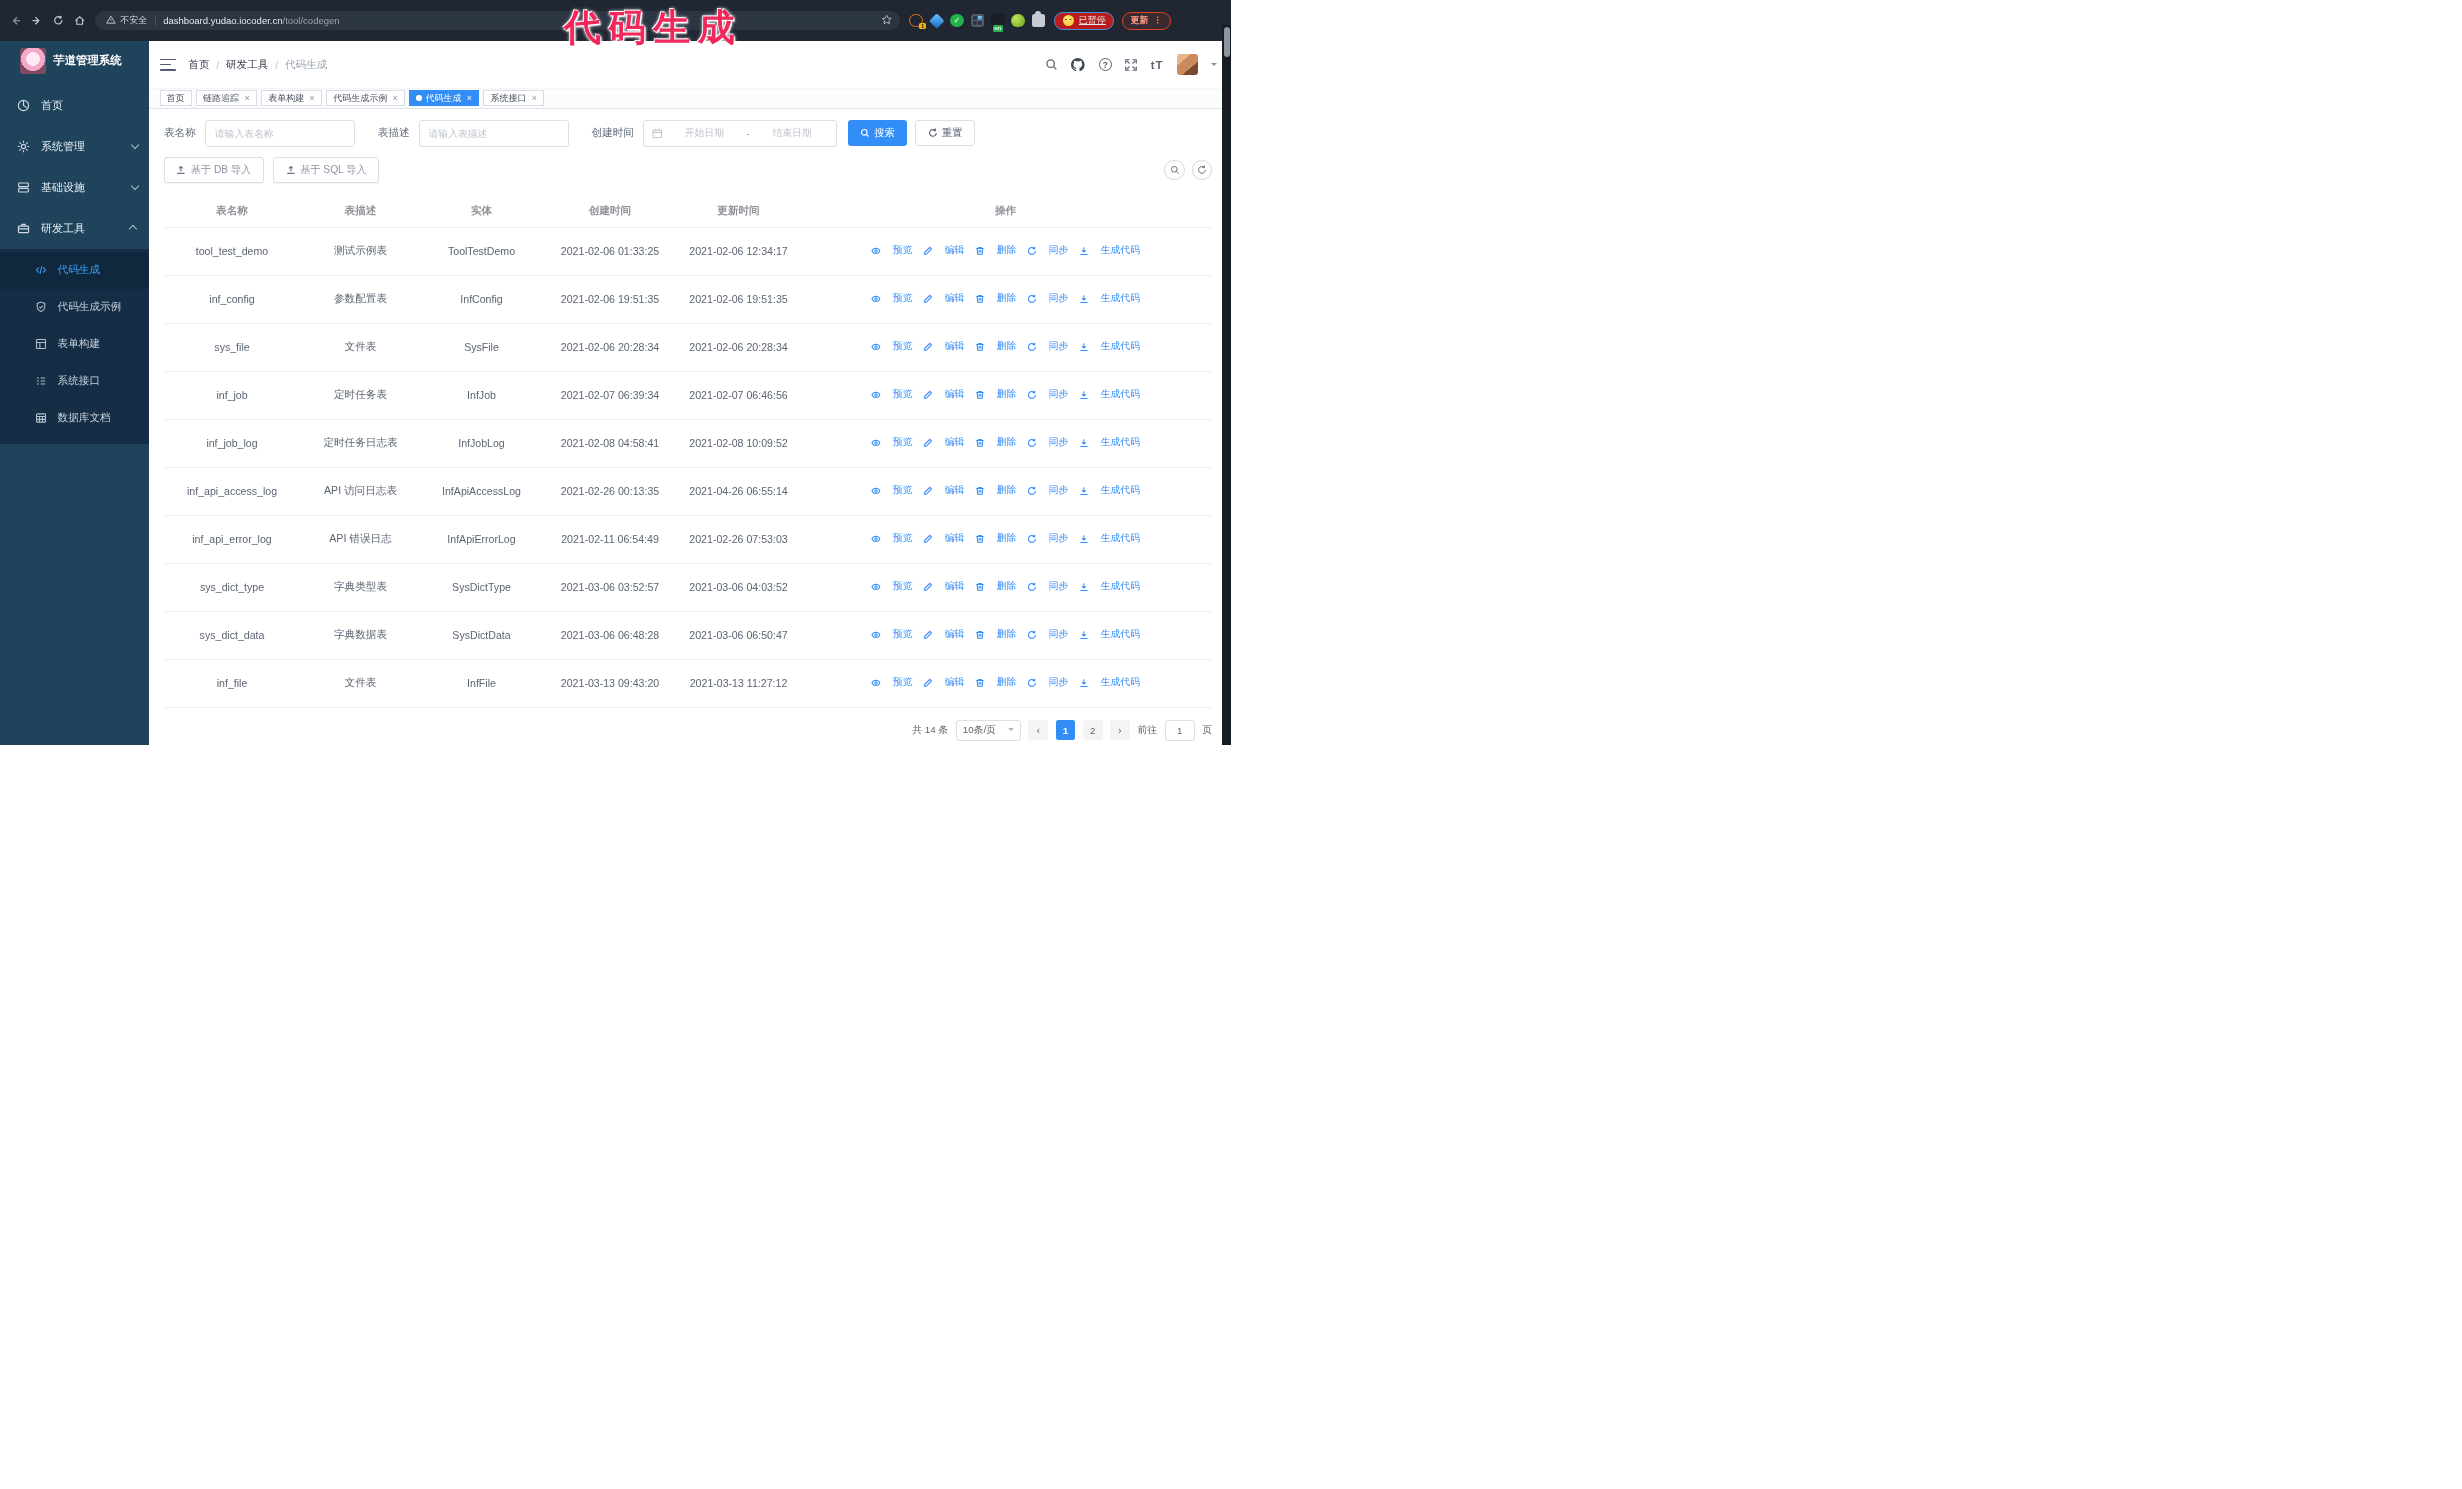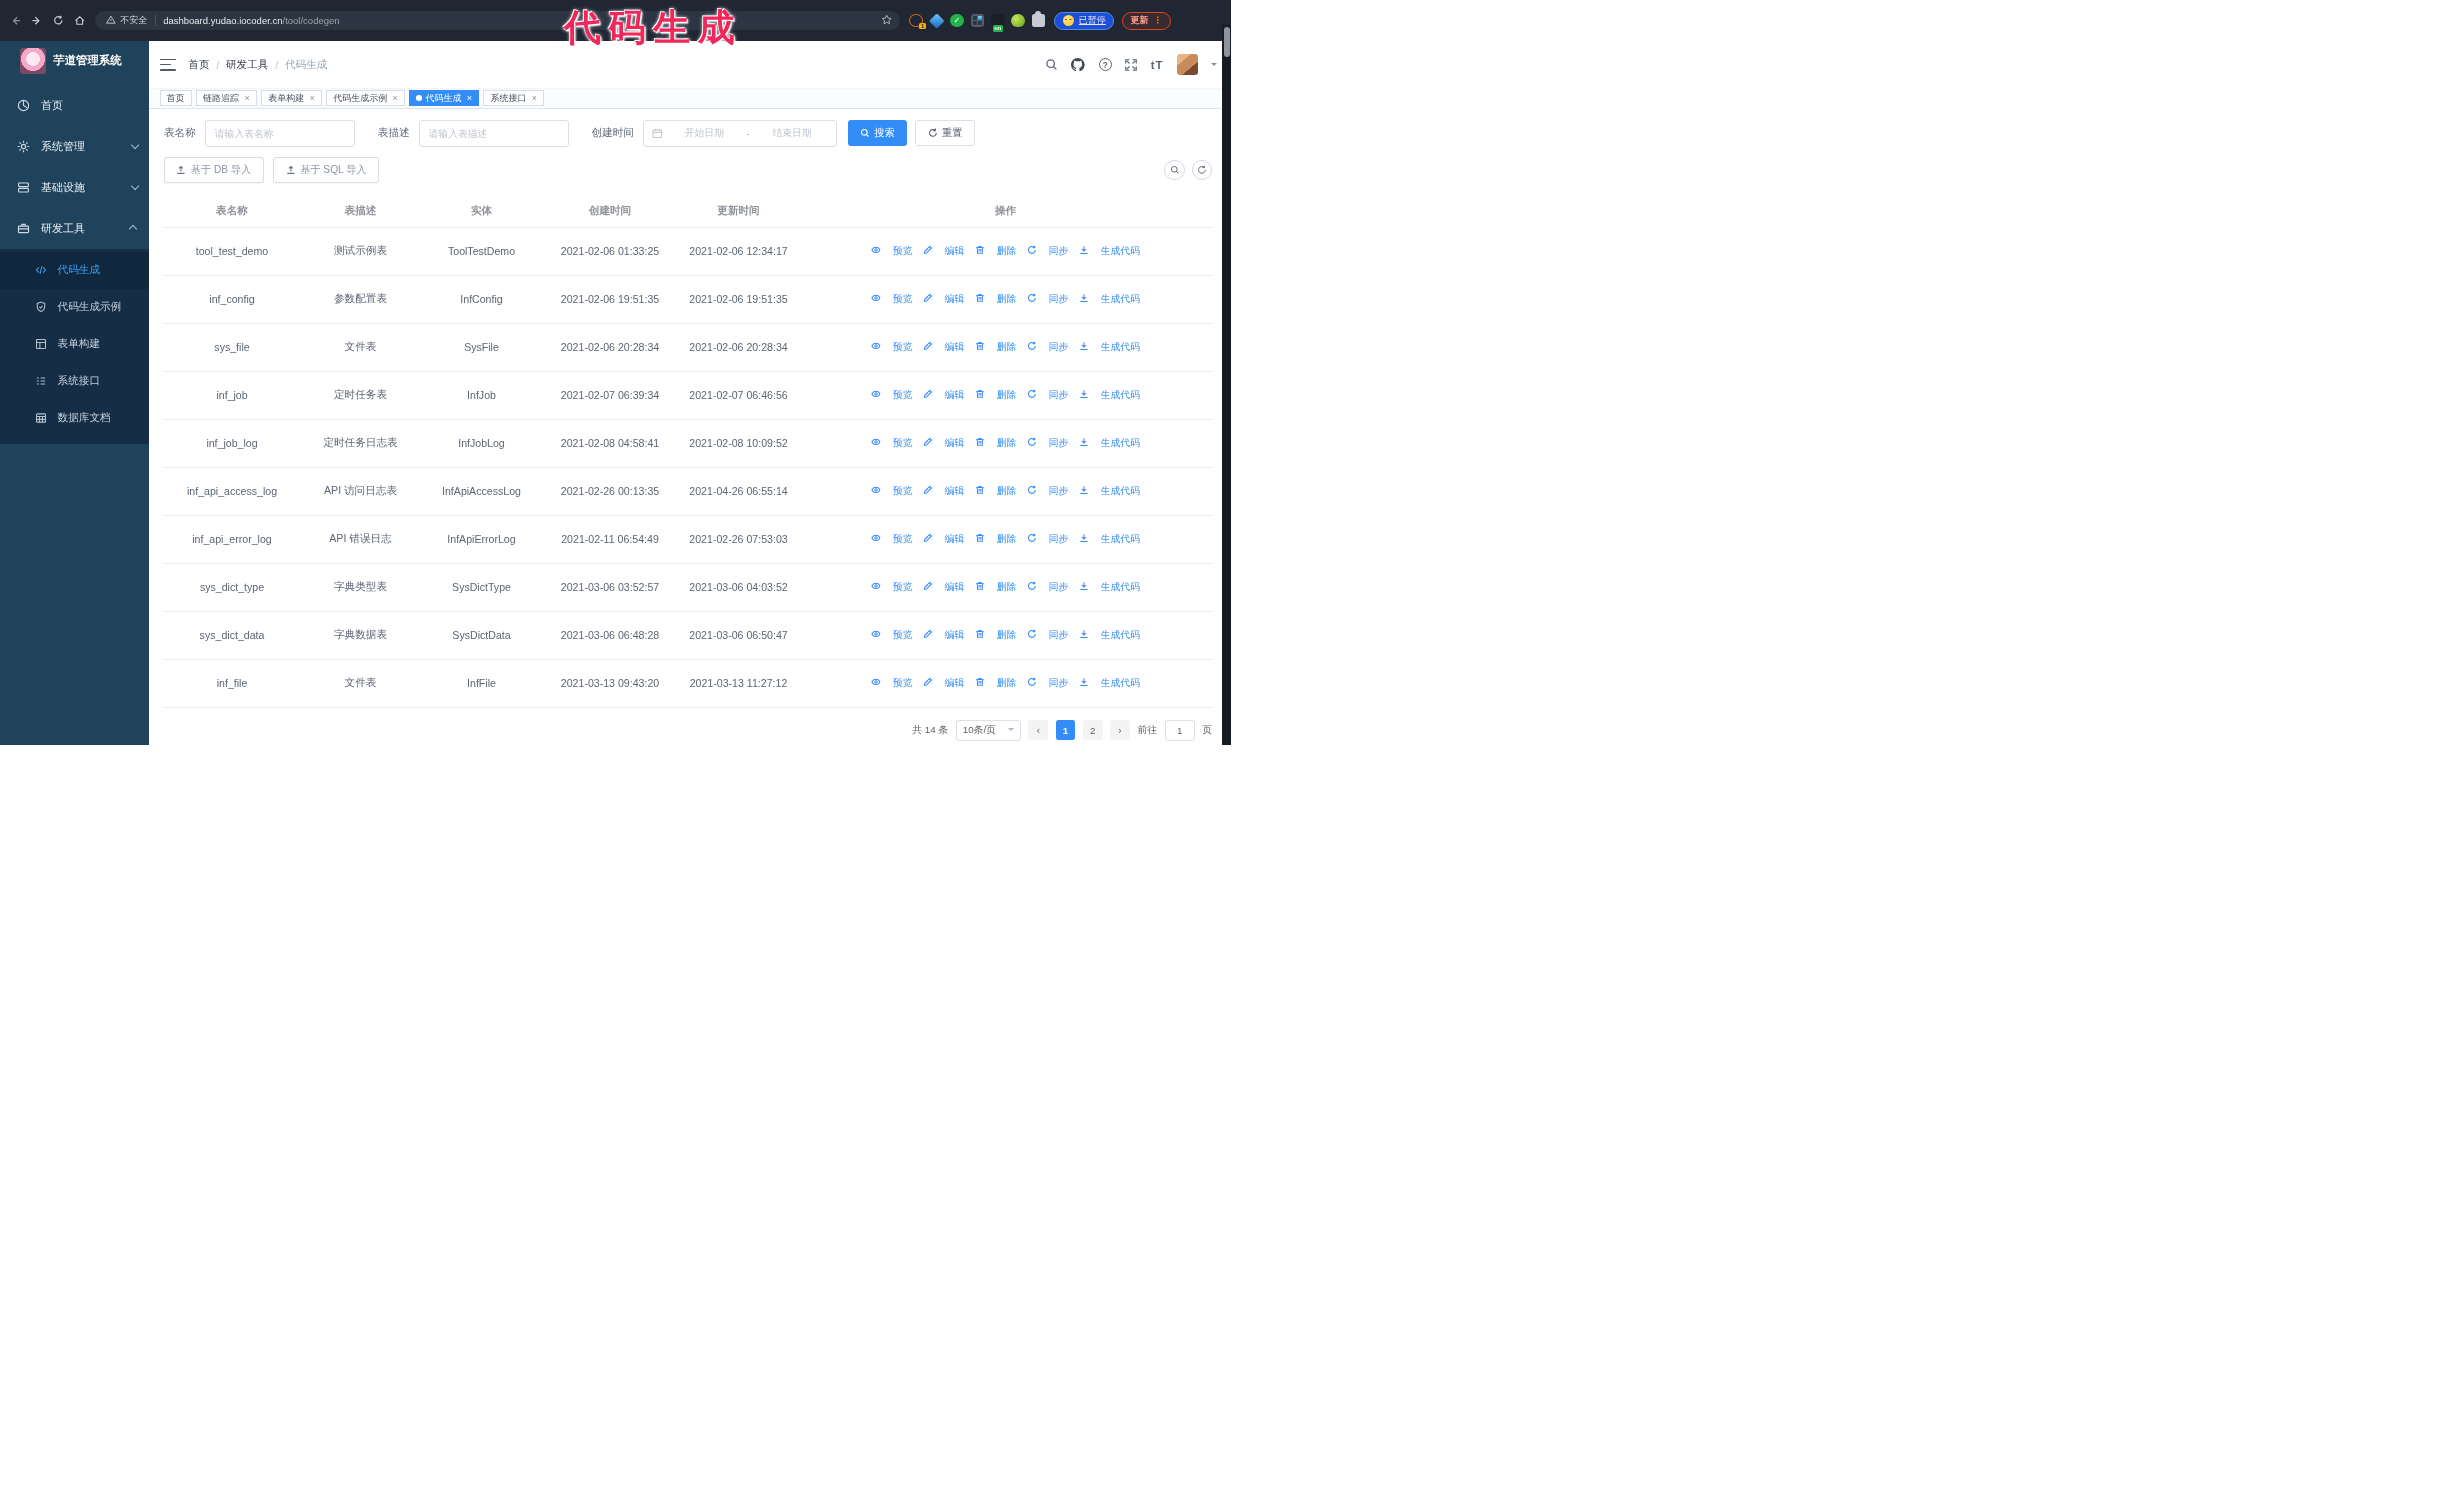--- a/index.html
+++ b/index.html
@@ -29,21 +29,21 @@
       linear-gradient(#2c3542,#2c3542) 0 0/3.8px 3.8px no-repeat,
       linear-gradient(#7fd3f7,#3aa0e0) 100% 0/3.8px 3.8px no-repeat,
       linear-gradient(#2c3542,#2c3542) 0 100%/3.8px 3.8px no-repeat,
       linear-gradient(#2c3542,#2c3542) 100% 100%/3.8px 3.8px no-repeat; }
   .ext-dark { background:#1a1e26; }
   .ext-on { position:absolute; left:50%; transform:translateX(-50%); bottom:-4.5px; background:#23b24b; color:#fff; font-size:5.7px; line-height:6.8px; padding:0 1.5px; border-radius:1.5px; font-weight:bold; }
   .ext-monkey { background:radial-gradient(circle at 35% 35%, #bfe65a, #6a9f1e); border-radius:50% 50% 45% 45%; }
   .ext-puzzle { background:#c7ccd4; border-radius:2.3px; }
   .ext-puzzle::after { content:""; position:absolute; top:-3px; left:3.8px; width:6px; height:6px; border-radius:50%; background:#c7ccd4; }
   .pill { display:flex; align-items:center; gap:4.5px; height:18px; border-radius:9px; padding:0 7.6px; flex:0 0 auto; }
-  .pill-profile { border:1.5px solid #4d8fd6; background:#1d4ed8; color:#e8ebef; font-size:9px; margin-right:6px;text-decoration:underline; }
+  .pill-profile { border:1.5px solid #4d8fd6; background:#b91c1c; color:#e8ebef; font-size:9px; margin-right:6px;text-decoration:underline; }
   .emoji-face { width:11.4px; height:11.4px; border-radius:50%; background:radial-gradient(circle at 35% 30%, #ffe680, #f7c325); position:relative; }
   .emoji-face::after{ content:""; position:absolute; left:2.3px; top:3.8px; width:1.9px; height:1.9px; background:#6b4a00; border-radius:50%; box-shadow:4.5px 0 0 #6b4a00; }
   .pill-update { border:1.5px solid #e2421f; background:rgba(226,66,31,.12); color:#ff9d8a; font-size:9px; font-weight:bold; }
   .kebab { color:#e8710a; font-size:9px; letter-spacing:0; line-height:7.6px; }
 
   
   .overlay-title { position:absolute; left:564px; top:3px; z-index:50; font-size:37px; font-weight:bold; letter-spacing:7.6px; color:var(--annotation,#f1275b);
      text-shadow:0 0 2.3px #fff, 0 0 4.5px #fff, 0.8px 0.8px 0 #fff, -0.8px -0.8px 0 #fff, 1.5px 1.5px 1.5px rgba(255,255,255,.8); }
 
   
@@ -111,21 +111,21 @@
   .mini { width:20.5px; height:20.5px; border-radius:50%; border:0.8px solid #d6dae3; background:#fff; display:flex; align-items:center; justify-content:center; cursor:pointer; }
   .mini svg { stroke:#5f6770; }
 
   table.grid { width:100%; border-collapse:collapse; table-layout:fixed; }
   .grid th { font-size:10.6px; color:#909399; font-weight:bold; text-align:center; height:32px; border-bottom:0.8px solid #ebeef5; }
   .grid td { font-size:10.6px; color:#5c6573; text-align:center; height:48px; border-bottom:0.8px solid #ebeef5; vertical-align:middle; }
   .grid col.c1{width:136px} .grid col.c2{width:121px} .grid col.c3{width:121px}
   .grid col.c4{width:136px} .grid col.c5{width:121px}
   .datecell { display:inline-block; max-width:112px; word-break:break-all; line-height:1.6; }
   .ops { white-space:nowrap; }
-  .op { color:var(--accent,#338df7); font-size:9.8px; text-decoration:none; margin:0 5.3px; display:inline-flex; align-items:flex-start; gap:12px; cursor:pointer; }
+  .op { color:var(--accent,#338df7); font-size:9.8px; text-decoration:none; margin:0 5.3px; display:inline-flex; align-items:center; gap:12px; cursor:pointer; }
   .op svg { stroke:var(--accent,#338df7); }
 
   .pager { display:flex; align-items:center; justify-content:flex-end; gap:7.6px; margin:12px 0 0; font-size:9.8px; color:#606266; padding-bottom:13.6px; }
   .psel { width:65px; height:21px; border:0.8px solid #dcdfe6; border-radius:3px; display:flex; align-items:center; justify-content:space-between; padding:0 6px; color:#606266; cursor:pointer; }
   .psel .caret-down { margin-top:1.5px; border-top-color:#b0b6bf; }
   .pg { min-width:19.7px; height:19.7px; border:none; border-radius:2.3px; background:#f4f4f5; color:#606266; font-size:9.8px; cursor:pointer; }
   .pg.active { background:var(--accent,#338df7); color:#fff; font-weight:bold; }
   .pg-arrow { font-family:"DejaVu Sans",sans-serif; }
   .goto-input { width:30px; height:21px; border:0.8px solid #dcdfe6; border-radius:3px; text-align:center; font-size:9.8px; color:#606266; }
 

